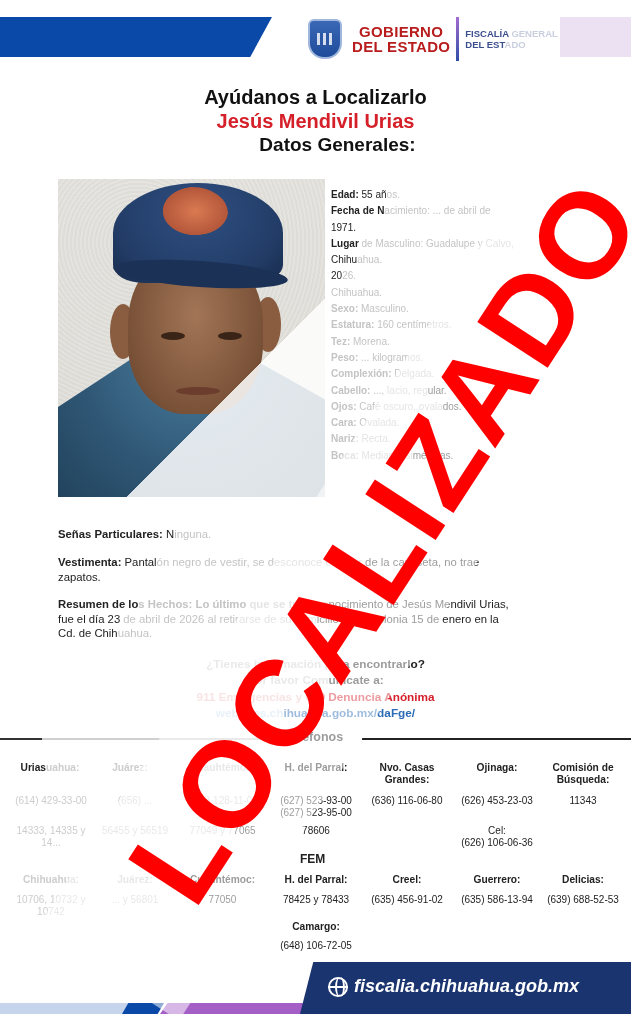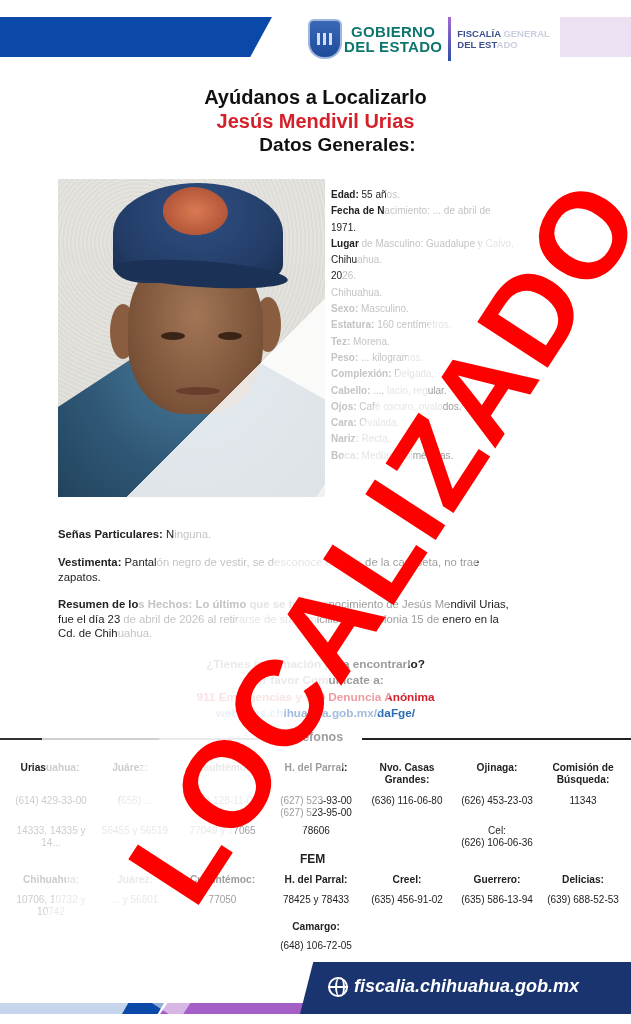--- a/index.html
+++ b/index.html
@@ -8,21 +8,21 @@
 
     
     .hdr-bar { position: absolute; left: 0; top: 17px; width: 272px; height: 40px; background: #0a49a8;
       clip-path: polygon(0 0, 100% 0, 92% 100%, 0 100%); }
     .hdr-pink { position: absolute; left: 560px; top: 17px; width: 71px; height: 40px; background: #ece0f3; }
     .logo { position: absolute; left: 308px; top: 17px; height: 44px; display: flex; align-items: center; }
     .shield { width: 34px; height: 40px; border-radius: 6px 6px 16px 16px; background: linear-gradient(#3a67b6,#1e4c9a);
       border: 2px solid #9fb6dd; position: relative; }
     .shield::after { content: ""; position: absolute; left: 7px; top: 12px; width: 16px; height: 12px;
       background: repeating-linear-gradient(90deg,#fff 0 3px,#2b56a3 3px 6px); opacity: .8; }
-    .gob { margin-left: 2px; color: #0f766e; font-weight: bold; font-size: 15px; line-height: 15px; text-align: center; letter-spacing: .3px; }
+    .gob { margin-left: 10px; color: #b91c1c; font-weight: bold; font-size: 15px; line-height: 15px; text-align: center; letter-spacing: .3px; }
     .sep { width: 3px; height: 44px; margin: 0 6px; background: linear-gradient(#a56bd1,#2b4fa8); }
     .fisc { color: #3b4f8f; font-weight: bold; font-size: 9.5px; line-height: 11px; font-family: "Liberation Sans Narrow","Liberation Sans",sans-serif; }
     .fisc .faded { color: #c9cfdf; }
 
     
     .t1 { position: absolute; top: 86px; width: 100%; text-align: center; font-size: 20px; font-weight: bold; color: #111; }
     .t2 { position: absolute; top: 110px; width: 100%; text-align: center; font-size: 20px; font-weight: bold; color: #d5202a; }
     .t3 { position: absolute; top: 134px; width: 100%; text-align: center; font-size: 19px; font-weight: bold; color: #111; margin-left: 22px; }
 
     

